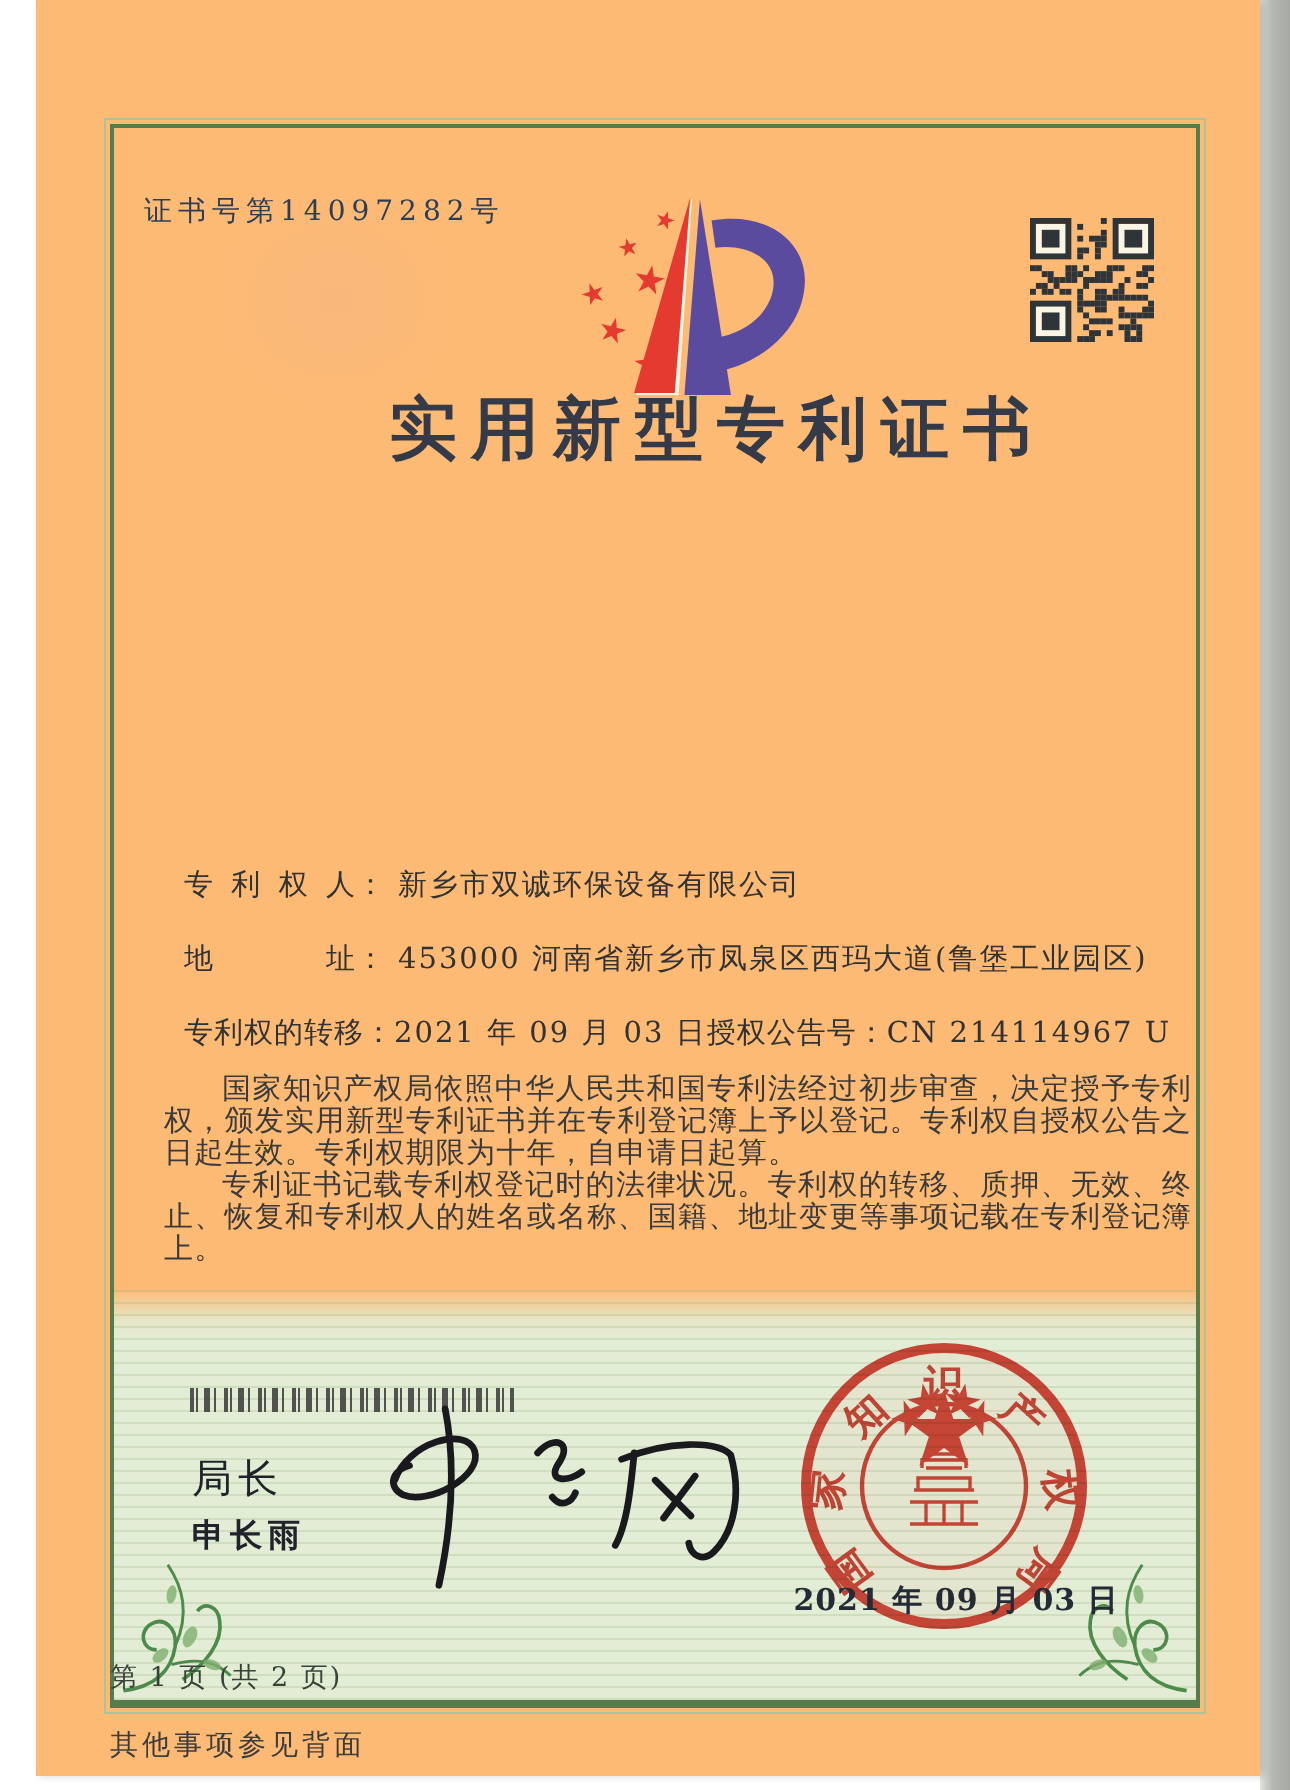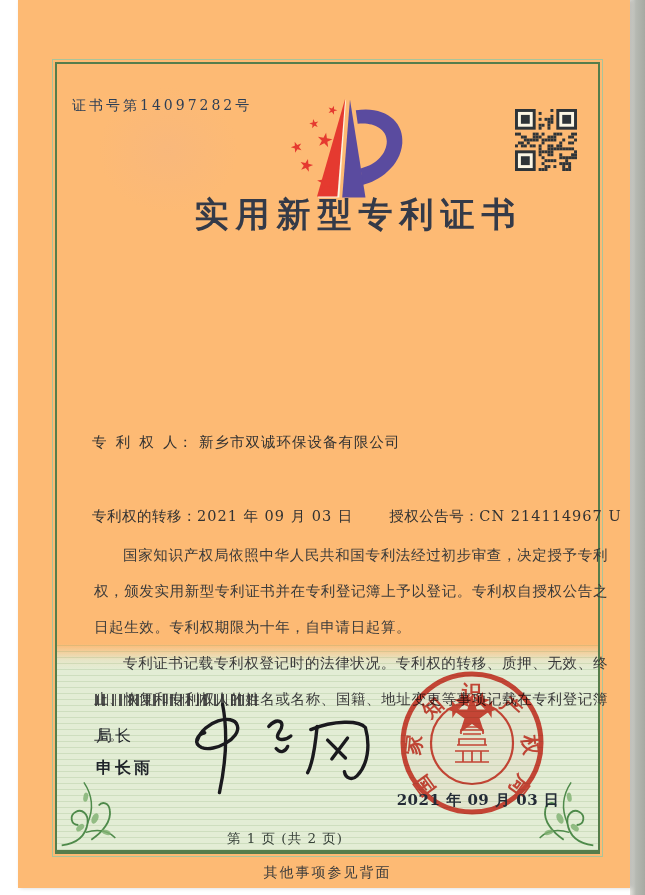--- a/index.html
+++ b/index.html
@@ -28,41 +28,41 @@
   .logo { position:absolute; left:268px; top:96px; width:126px; height:108px; }
   .qr { position:absolute; left:495px; top:109px; width:66px; height:62px; }
   .title { position:absolute; left:37px; top:192px; width:575px; text-align:center;
            font-size:34px; font-weight:700; letter-spacing:7px; color:#343a48;margin-left:16px; }
 
   .row { position:absolute; left:74px; width:505px; font-size:14.5px; color:#323232;
          letter-spacing:.5px; white-space:nowrap; }
   .flabel { display:inline-block; width:86px; text-align:justify; text-align-last:justify; }
   .fcolon { margin-right:6px; }
   .fvalue { letter-spacing:1px; }
-  .g2 { margin-left:36px; }
-
-  .paras { position:absolute; left:76px; top:537px; width:514px; font-size:14.5px;
-           line-height:36px; color:#3a3a3a; text-align:justify; letter-spacing:.6px; }
+  .g2 { }
+
+  .paras { position:absolute; left:64px; top:537px; width:514px; font-size:14.5px;
+           line-height:16px; color:#3a3a3a; text-align:justify; letter-spacing:.6px; }
   .paras p { text-indent:2em; }
 
   .barcode { position:absolute; left:77px; top:694px; width:162px; height:12px; opacity:.85;
      background:repeating-linear-gradient(90deg,#383838 0 2px,transparent 2px 3px,#383838 3px 4px,
         transparent 4px 7px,#383838 7px 10px,transparent 10px 12px,#383838 12px 13px,transparent 13px 17px); }
-  .signer-title { position:absolute; left:78px; top:726px; font-size:16px; letter-spacing:3px; color:#20242a; }
+  .signer-title { position:absolute; left:78px; top:726px; font-size:20px; letter-spacing:3px; color:#20242a; }
   .signer-name  { position:absolute; left:78px; top:758px; font-size:16px; letter-spacing:3px; color:#20242a;font-weight:bold; }
   .signature { position:absolute; left:150px; top:698px; width:210px; height:100px; }
 
   .seal { position:absolute; left:379px; top:667px; width:150px; height:150px;
           mix-blend-mode:multiply; opacity:.92; }
   .seal-date { position:absolute; left:378px; top:791px; width:164px; text-align:center;
                font-size:15px; font-weight:600; color:#232b36; letter-spacing:.5px; z-index:5; }
 
-  .page-foot { position:absolute; left:37px; top:830px; width:460px; text-align:center;
+  .page-foot { position:absolute; left:37px; top:830px; width:460px; text-align:left;
                font-size:13.5px; color:#38423a; letter-spacing:1px; }
-  .back-note { position:absolute; left:37px; top:864px; width:545px; text-align:center;
+  .back-note { position:absolute; left:37px; top:864px; width:545px; 
                font-size:14px; color:#3c3c3c; letter-spacing:2px; }
 </style>
 </head>
 <body>
 
 <div class="stage">
   <div class="scan-strip"></div>
 
   <div class="paper">
     <div class="blob"></div>
@@ -228,20 +228,23 @@
           <rect x="3" y="45" width="15" height="15" fill="#fbf6e4"></rect>
           <rect x="6" y="48" width="9" height="9" fill="#2e3438"></rect>
         </g>
       </svg>
 
     <div class="title">实用新型专利证书</div>
 
     <div class="row" style="top:433px">
       <span class="flabel">专利权人</span><span class="fcolon">：</span><span class="fvalue">新乡市双诚环保设备有限公司</span>
     </div>
+    <div class="row" style="top:470px">
+      <span class="flabel">地址</span><span class="fcolon">：</span><span class="fvalue">453000 河南省新乡市凤泉区西玛大道(鲁堡工业园区)</span>
+    </div>
     <div class="row" style="top:507px">
       <span>专利权的转移</span><span>：</span><span class="fvalue">2021 年 09 月 03 日</span><span class="g2">授权公告号</span><span>：</span><span class="fvalue">CN 214114967 U</span>
     </div>
 
     <div class="paras">
       <p>国家知识产权局依照中华人民共和国专利法经过初步审查，决定授予专利权，颁发实用新型专利证书并在专利登记簿上予以登记。专利权自授权公告之日起生效。专利权期限为十年，自申请日起算。</p>
       <p>专利证书记载专利权登记时的法律状况。专利权的转移、质押、无效、终止、恢复和专利权人的姓名或名称、国籍、地址变更等事项记载在专利登记簿上。</p>
     </div>
 
     <div class="barcode"></div>

